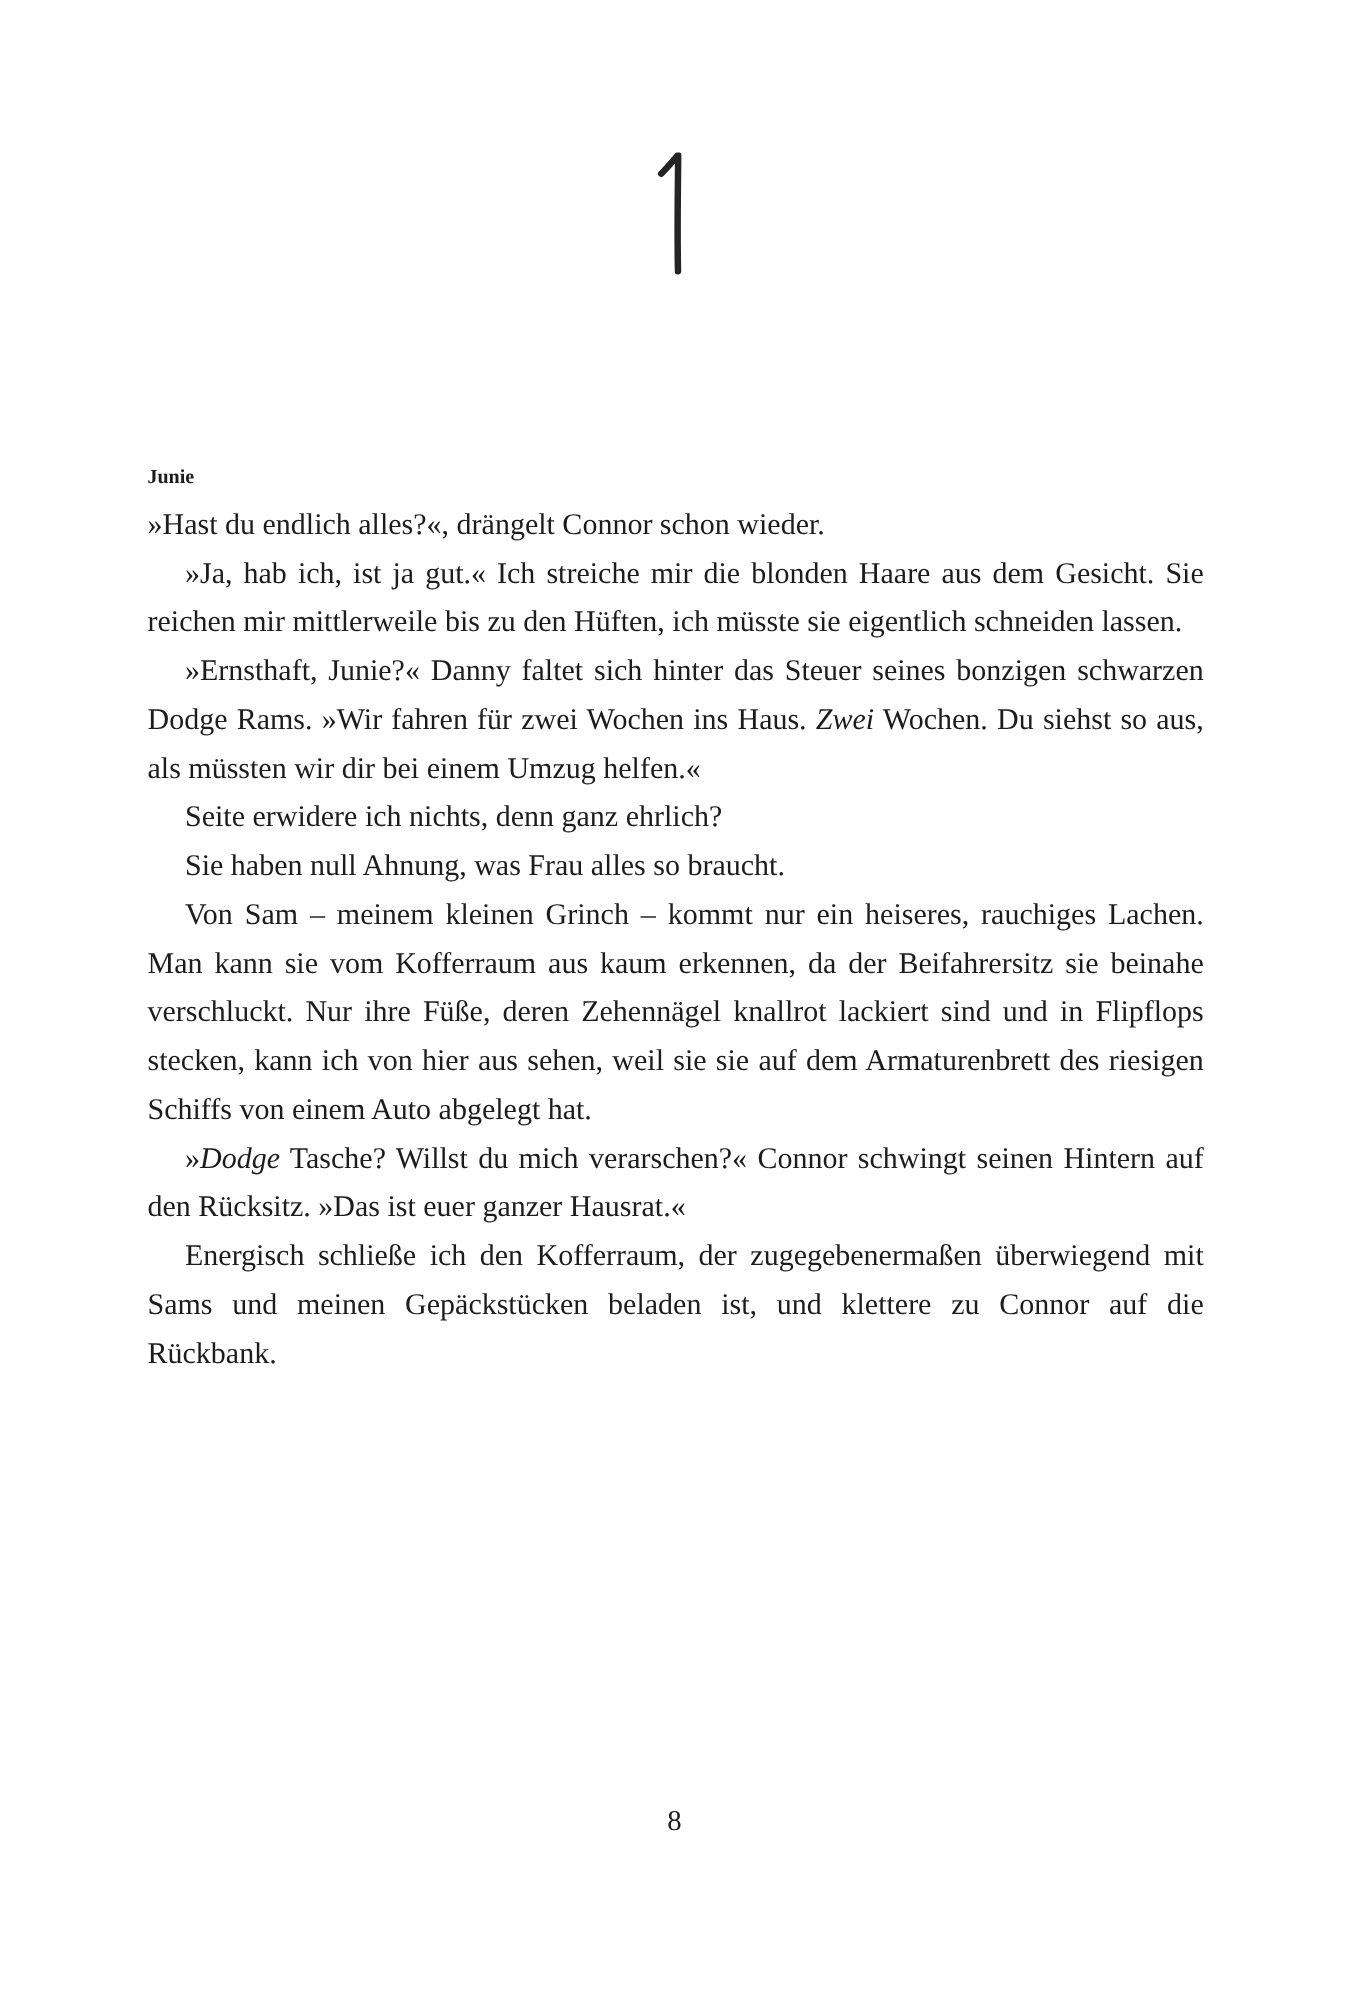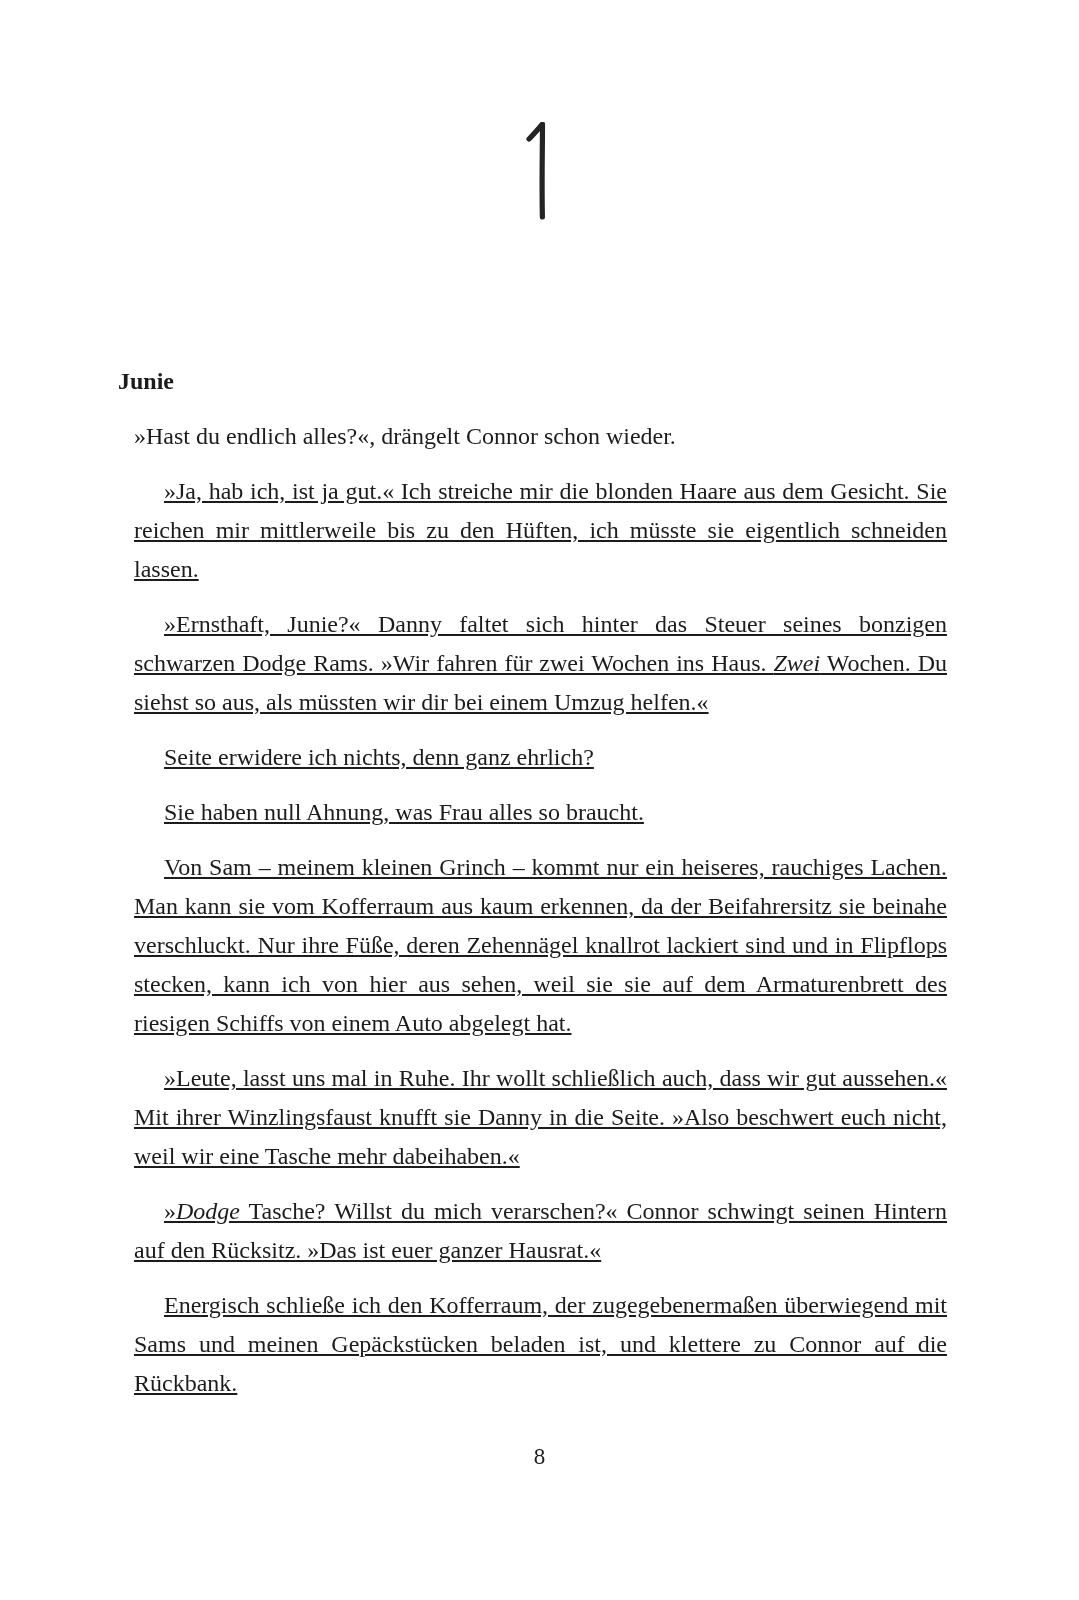--- a/index.html
+++ b/index.html
@@ -32,32 +32,31 @@
     top: 362px;
     left: 118px;
     width: 845px;
     font-size: 24px;
     line-height: 39px;
     text-align: justify;
     hyphens: auto;
     -webkit-hyphens: auto;
   }
   .section-heading {
-    font-size: 24px;
+    font-size: 16px;
     font-weight: bold;
     margin: 0;
     line-height: 39px;
     text-align: left;
   }
   .text-block p {
-    margin: 16px;
+    margin: 0;
   }
   .text-block p.indent {
     text-indent: 30px;
-    text-decoration: underline;
   }
   .text-block em {
     font-style: italic;
   }
   .page-number {
     position: absolute;
     top: 1442px;
     left: 0;
     width: 100%;
     text-align: center;
@@ -79,21 +78,20 @@
 
   <div class="text-block" lang="de">
     <h2 class="section-heading">Junie</h2>
     <div>
         <p><span>»Hast du endlich alles?«, drängelt Connor schon wieder.</span></p>
         <p class="indent"><span>»Ja, hab ich, ist ja gut.« Ich streiche mir die blonden Haare aus dem Gesicht. Sie reichen mir mittlerweile bis zu den Hüften, ich müsste sie eigentlich schneiden lassen.</span></p>
         <p class="indent"><span>»Ernsthaft, Junie?« Danny faltet sich hinter das Steuer seines bonzigen schwarzen Dodge Rams. »Wir fahren für zwei Wochen ins Haus. </span><em>Zwei</em><span> Wochen. Du siehst so aus, als müssten wir dir bei einem Umzug helfen.«</span></p>
         <p class="indent"><span>Seite erwidere ich nichts, denn ganz ehrlich?</span></p>
         <p class="indent"><span>Sie haben null Ahnung, was Frau alles so braucht.</span></p>
         <p class="indent"><span>Von Sam – meinem kleinen Grinch – kommt nur ein heiseres, rauchiges Lachen. Man kann sie vom Kofferraum aus kaum erkennen, da der Beifahrersitz sie beinahe verschluckt. Nur ihre Füße, deren Zehennägel knallrot lackiert sind und in Flipflops stecken, kann ich von hier aus sehen, weil sie sie auf dem Armaturenbrett des riesigen Schiffs von einem Auto abgelegt hat.</span></p>
-        <p class="indent"><span>»Leute, lasst uns mal in Ruhe. Ihr wollt schließlich auch, dass wir gut aussehen.« Mit ihrer Winzlingsfaust knufft sie Danny in die Seite. »Also beschwert euch nicht, weil wir eine Tasche mehr dabeihaben.«</span></p>
         <p class="indent"><span>»</span><em>Dodge</em><span> Tasche? Willst du mich verarschen?« Connor schwingt seinen Hintern auf den Rücksitz. »Das ist euer ganzer Hausrat.«</span></p>
         <p class="indent"><span>Energisch schließe ich den Kofferraum, der zugegebenermaßen überwiegend mit Sams und meinen Gepäckstücken beladen ist, und klettere zu Connor auf die Rückbank.</span></p>
       </div>
   </div>
 
   <div class="page-number">8</div>
 
 </div>
 
 </body></html>

